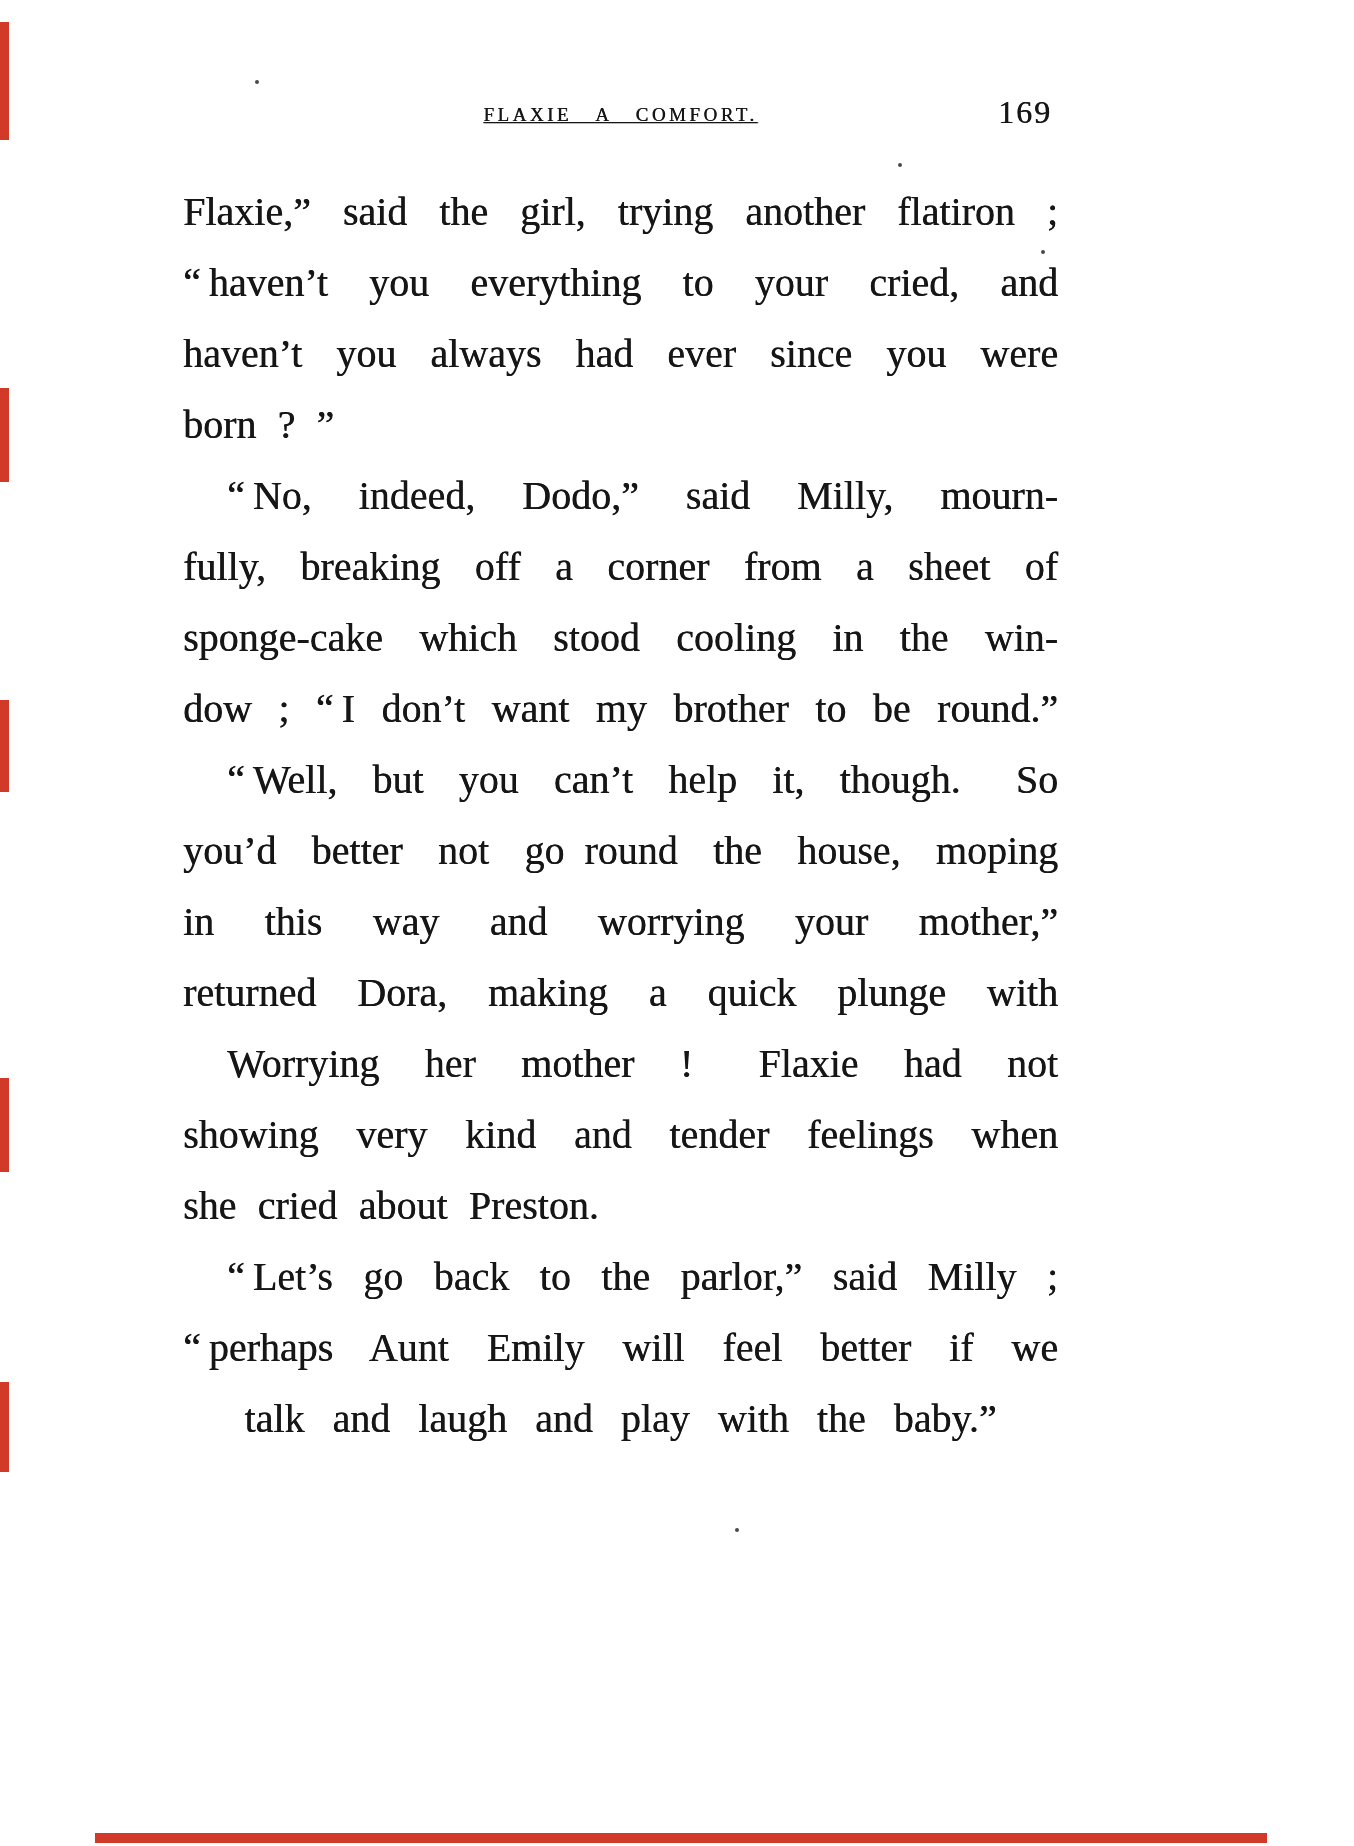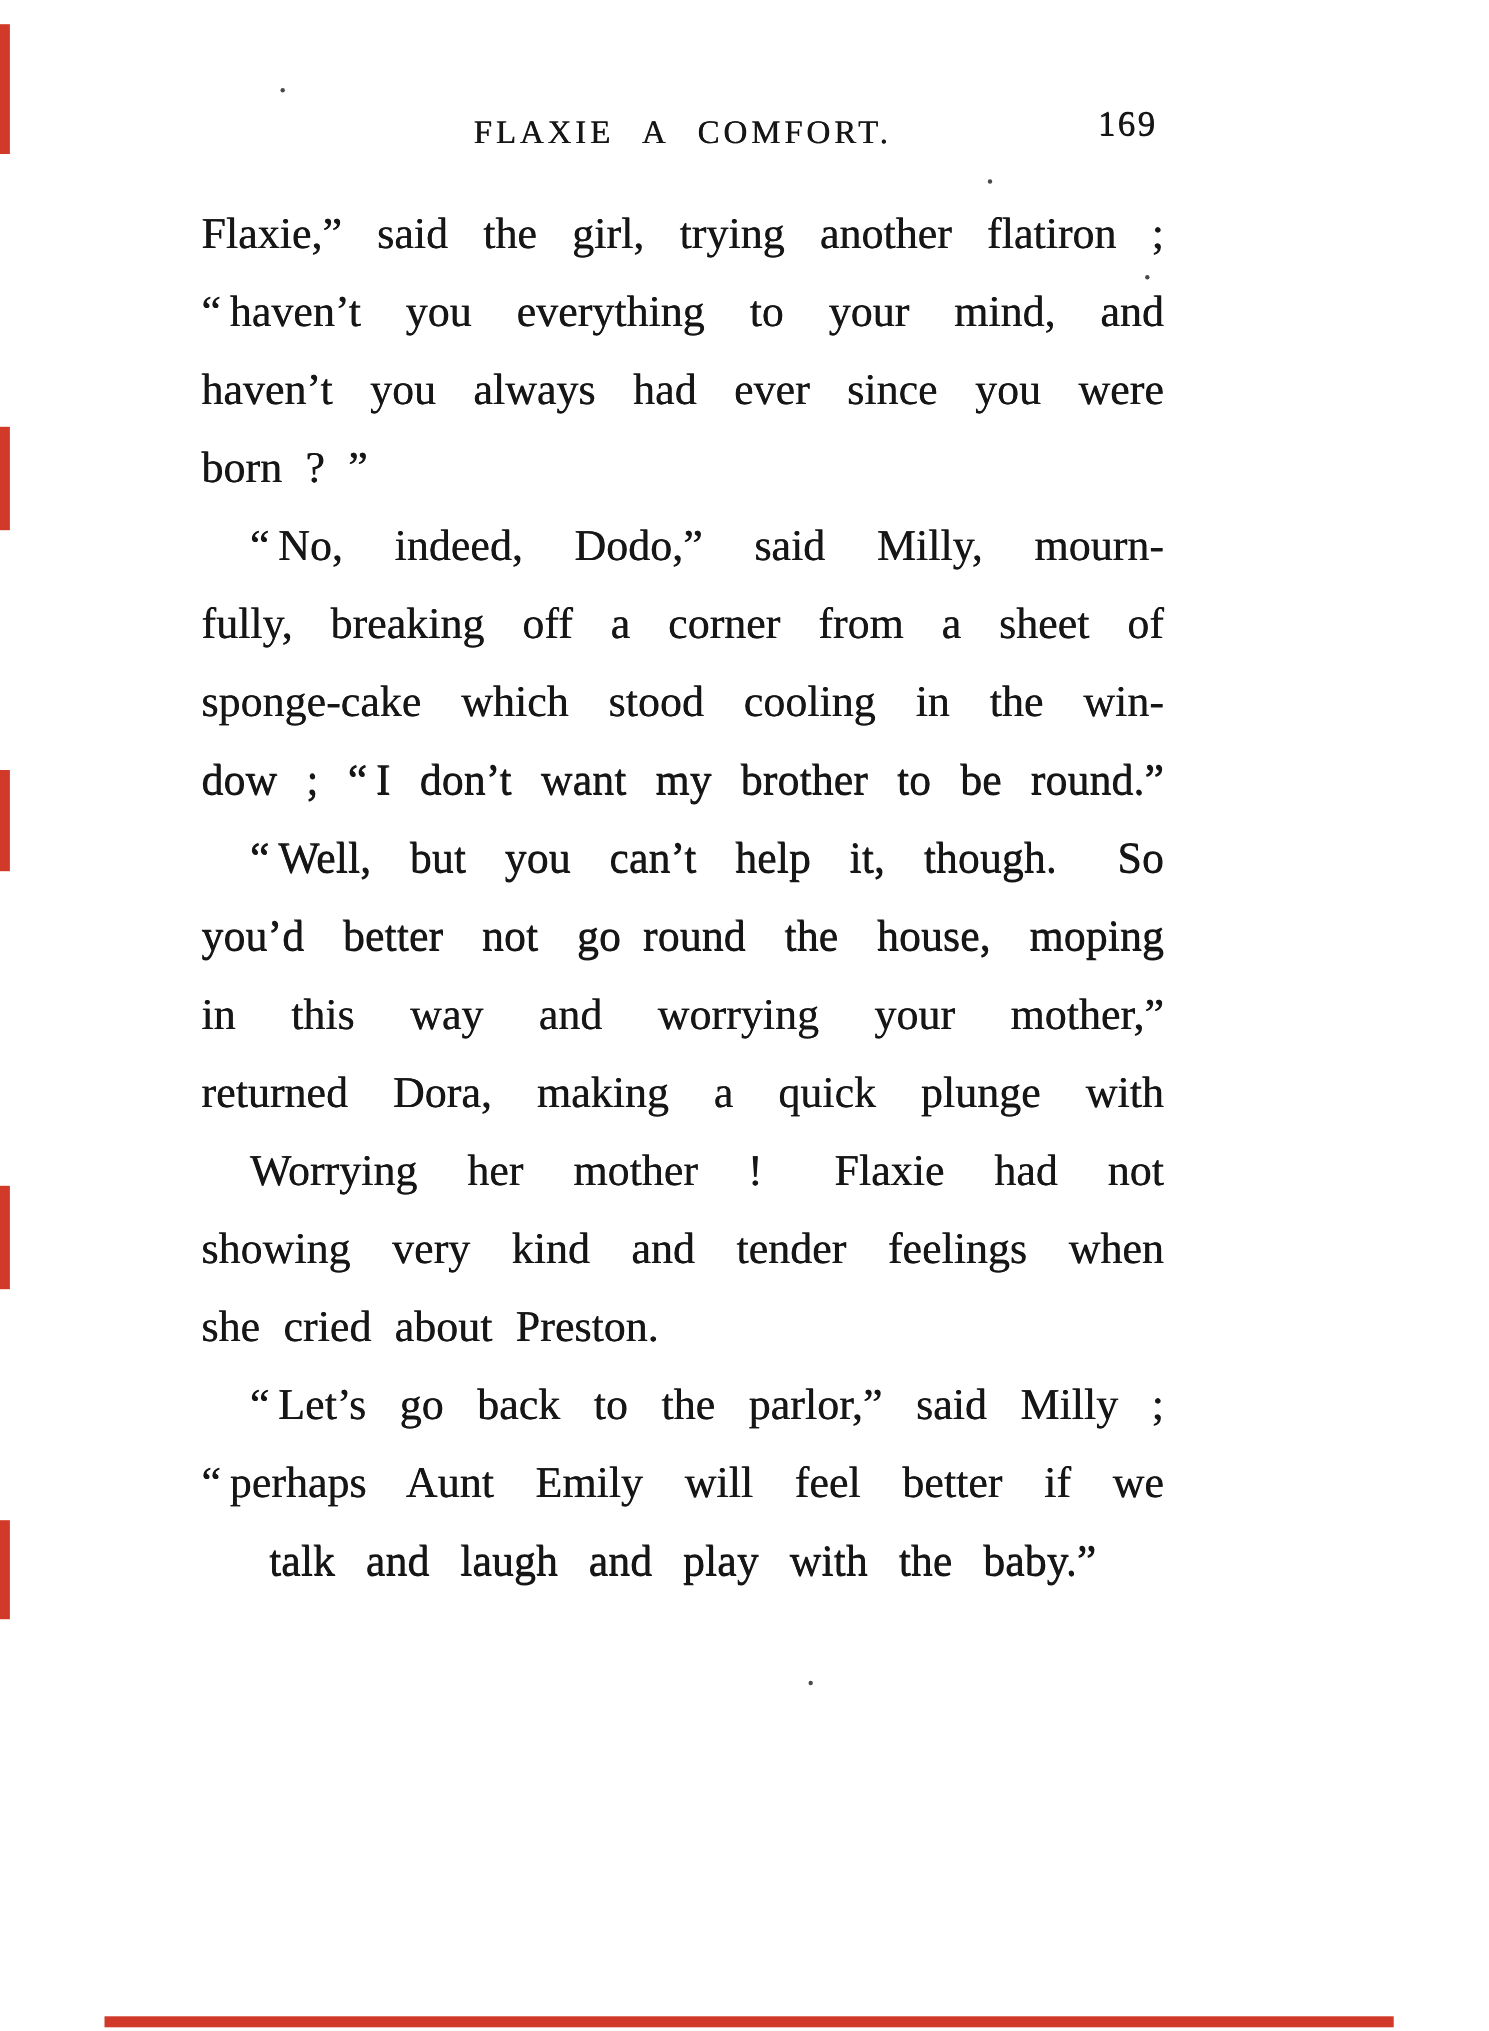--- a/index.html
+++ b/index.html
@@ -17,25 +17,26 @@
     left: 183px;
     top: 94px;
     width: 875px;
     height: 60px;
   }
   .title {
     position: absolute;
     left: 50%;
     transform: translateX(-50%);
     top: 10px;
-    font-size: 30px;
+    font-size: 19px;
     letter-spacing: 3.5px;
     word-spacing: 16px;
     white-space: nowrap;
     text-shadow: 0.4px 0.3px 0 currentColor;
+    text-decoration: underline;
   }
   .pagenum {
     position: absolute;
     right: 6px;
     top: 0px;
     font-size: 32px;
     letter-spacing: 2px;
     text-shadow: 0.4px 0.3px 0 currentColor;
   }
   .textblock {
@@ -61,21 +62,21 @@
 <body>
 
 <div class="page">
   <div class="header">
     <span class="title">FLAXIE A COMFORT.</span>
     <span class="pagenum">169</span>
   </div>
 
   <div class="textblock" id="text-block">
       <div class="line justify">Flaxie,” said the girl, trying another flatiron ;</div>
-      <div class="line justify">“ haven’t you everything to your mind, and</div>
+      <div class="line justify">“ haven’t you everything to your cried, and</div>
       <div class="line justify">haven’t you always had ever since you were</div>
       <div class="line plain">born ? ”</div>
       <div class="line justify indent">“ No, indeed, Dodo,” said Milly, mourn-</div>
       <div class="line justify">fully, breaking off a corner from a sheet of</div>
       <div class="line justify">sponge-cake which stood cooling in the win-</div>
       <div class="line justify">dow ; “ I don’t want my brother to be round.”</div>
       <div class="line justify indent">“ Well, but you can’t help it, though.  So</div>
       <div class="line justify">you’d better not go round the house, moping</div>
       <div class="line justify">in this way and worrying your mother,”</div>
       <div class="line justify">returned Dora, making a quick plunge with</div>

